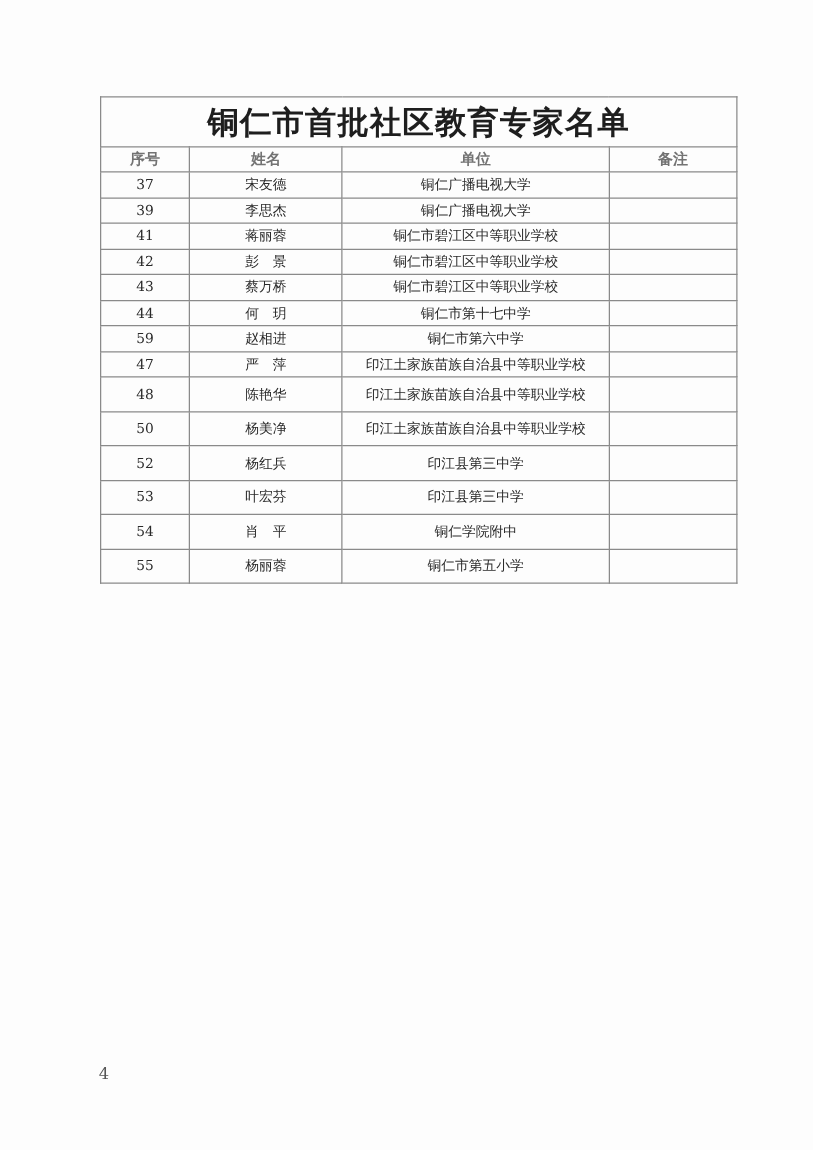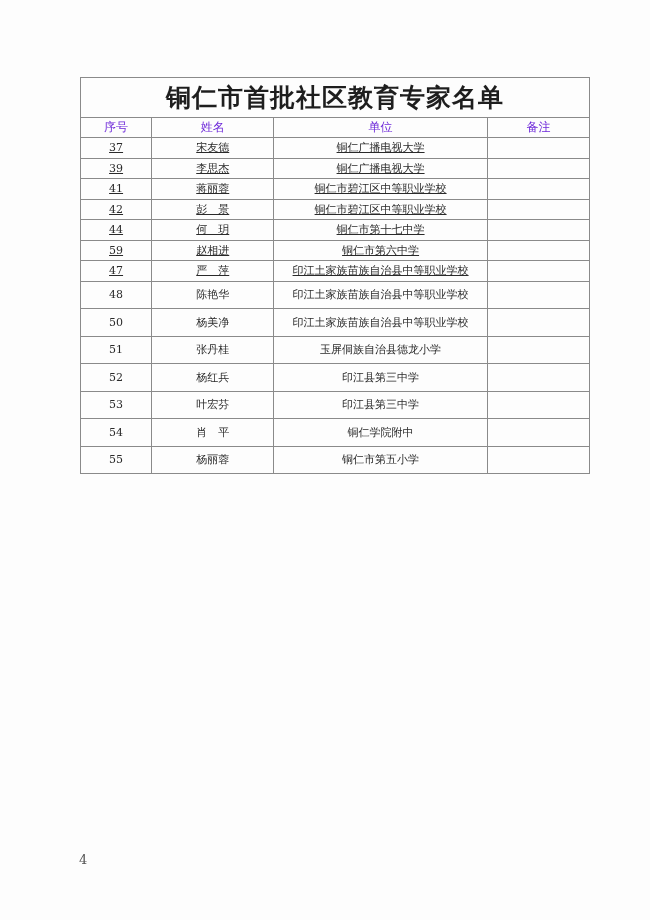--- a/index.html
+++ b/index.html
@@ -41,24 +41,24 @@
       height: 39px;
       font-family: "DejaVu Sans", "Liberation Sans", sans-serif;
       font-weight: bold;
       font-size: 25px;
       letter-spacing: 1px;
       color: #1e1e1e;
     }
     .head-cell {
       height: 19px;
       font-size: 12px;
-      font-weight: normal;
-      color: #6d28d9;
+      font-weight: bold;
+      color: #737373;
     }
-    .row-short td { height: 19.5px; font-size: 11px; text-decoration: underline; }
+    .row-short td { height: 19.5px; font-size: 11px; }
     .row-tall td { height: 26.5px; font-size: 11px; }
     .col-no { width: 71px; color: #444; }
     .col-name { width: 122px; letter-spacing: 0.5px; }
     .col-unit { width: 213px; }
     .col-note { width: 102px; }
     .page-number {
       position: absolute;
       left: 79px;
       top: 852px;
       font-size: 13px;
@@ -106,20 +106,26 @@
           <td>铜仁市碧江区中等职业学校</td>
           <td></td>
         </tr>
         <tr class="row-short">
           <td>42</td>
           <td>彭　景</td>
           <td>铜仁市碧江区中等职业学校</td>
           <td></td>
         </tr>
         <tr class="row-short">
+          <td>43</td>
+          <td>蔡万桥</td>
+          <td>铜仁市碧江区中等职业学校</td>
+          <td></td>
+        </tr>
+        <tr class="row-short">
           <td>44</td>
           <td>何　玥</td>
           <td>铜仁市第十七中学</td>
           <td></td>
         </tr>
         <tr class="row-short">
           <td>59</td>
           <td>赵相进</td>
           <td>铜仁市第六中学</td>
           <td></td>
@@ -133,26 +139,20 @@
         <tr class="row-tall">
           <td>48</td>
           <td>陈艳华</td>
           <td>印江土家族苗族自治县中等职业学校</td>
           <td></td>
         </tr>
         <tr class="row-tall">
           <td>50</td>
           <td>杨美净</td>
           <td>印江土家族苗族自治县中等职业学校</td>
-          <td></td>
-        </tr>
-        <tr class="row-tall">
-          <td>51</td>
-          <td>张丹桂</td>
-          <td>玉屏侗族自治县德龙小学</td>
           <td></td>
         </tr>
         <tr class="row-tall">
           <td>52</td>
           <td>杨红兵</td>
           <td>印江县第三中学</td>
           <td></td>
         </tr>
         <tr class="row-tall">
           <td>53</td>

